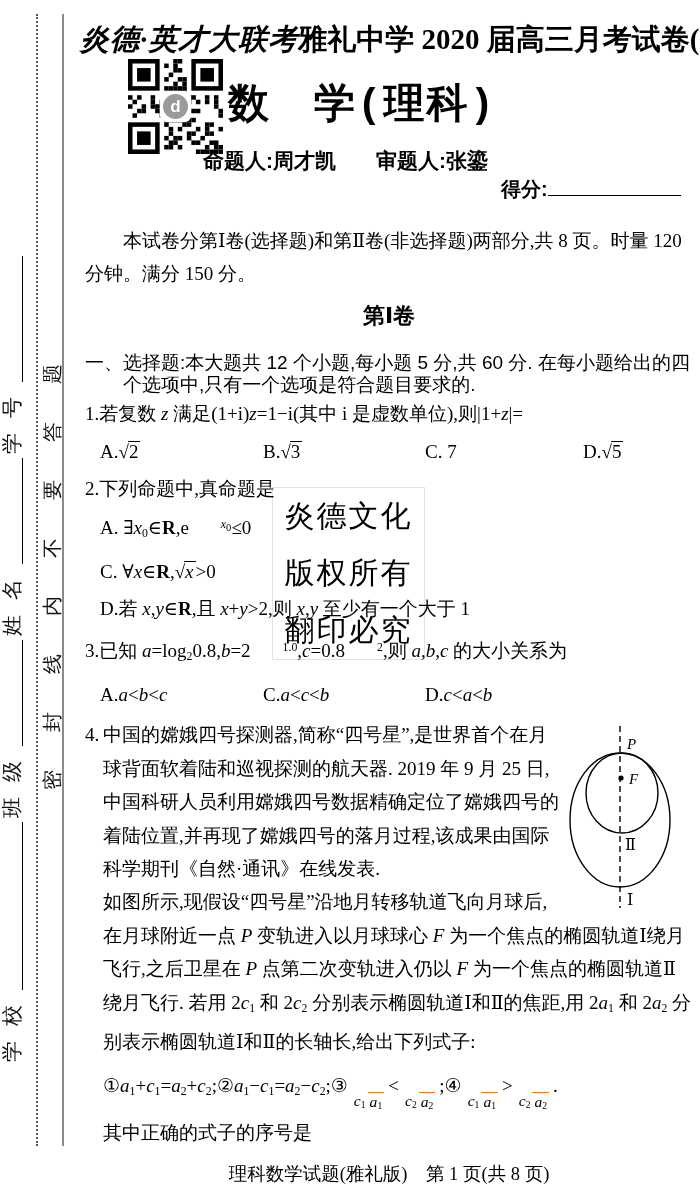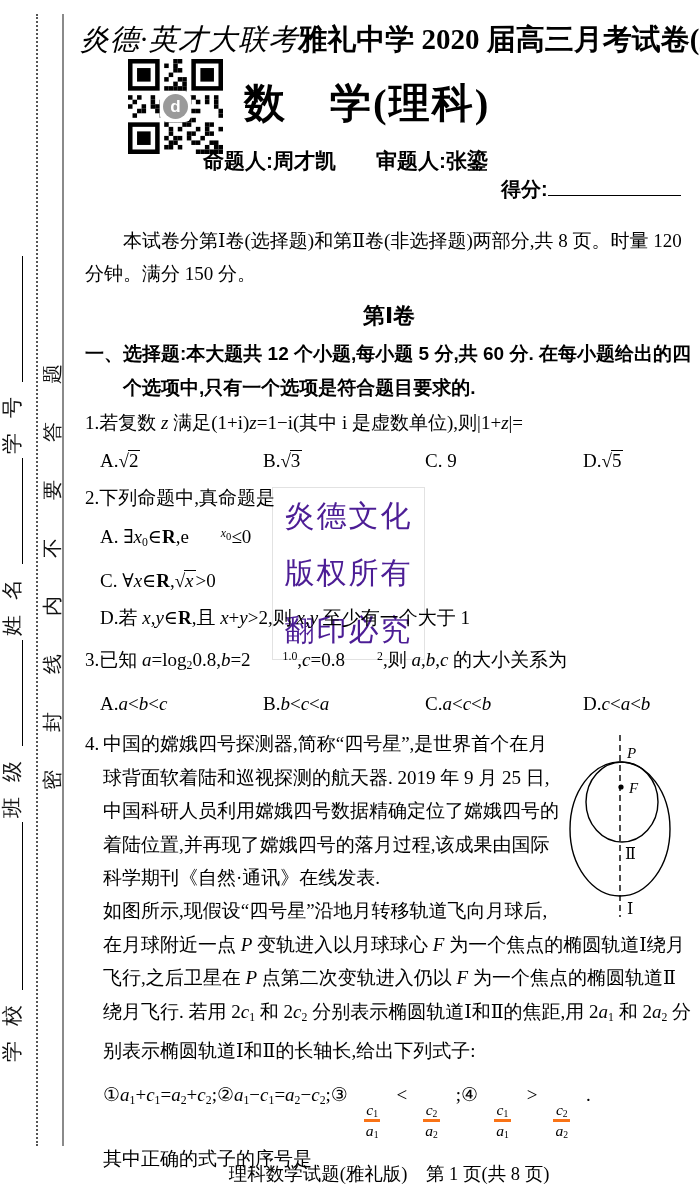--- a/index.html
+++ b/index.html
@@ -4,71 +4,71 @@
 <style>
   * { margin:0; padding:0; box-sizing:border-box; }
   html,body { width:700px; height:1203px; background:#fff; overflow:hidden; position:relative;
     font-family:"Liberation Serif","DejaVu Serif",serif; color:#000; }
   .abs { position:absolute; }
   i { font-style:italic; font-family:"Liberation Serif","DejaVu Serif",serif; }
   sub { font-size:0.62em; vertical-align:-0.25em; }
   sup { font-size:0.62em; vertical-align:0.55em;margin-left:32px; }
   sup sub { font-size:0.9em; }
   .ov { display:inline-block; border-top:1px solid #000; line-height:1.02; margin-left:-1px; padding:0 2px 0 1px; }
-  .frac { display:inline-flex; flex-direction:column; vertical-align:-0.85em; text-align:center; font-size:0.82em; line-height:1.18; margin:0 16px; }
-  .frac .fd { border-top:3px solid #f97316; padding:0 2px; }
+  .frac { display:inline-flex; flex-direction:row; vertical-align:-0.85em; text-align:center; font-size:0.82em; line-height:1.18; margin:0 4px; }
+  .frac .fd { border-top:1px solid #f97316; padding:0 2px; }
   .frac .fn { padding:0 2px; }
 
   
   #dotted-line { left:36px; top:14px; height:1132px; width:0; border-left:2px dotted #555; }
   #solid-line  { left:62px; top:14px; height:1132px; width:2px; background:#8a8a8a; }
   #seal-strip { left:39px; top:790px; width:430px; height:24px;
     transform:rotate(-90deg); transform-origin:0 0;
     font-size:20px; letter-spacing:38px; white-space:nowrap; color:#111; }
   #fields-strip { left:2px; top:1062px; width:1012px; height:24px;
     transform:rotate(-90deg); transform-origin:0 0;
     display:flex; align-items:flex-end; white-space:nowrap; }
   .fld-label { font-size:21px; letter-spacing:15px; color:#111; }
   .fld-blank { display:inline-block; border-bottom:1.5px solid #000; height:16px; margin:0 4px 3px 0; }
 
   
   #exam-series { left:80px; top:20px; width:614px; text-align:center; white-space:nowrap;
     font-size:29px; font-weight:bold; }
-  #exam-series .scr { font-style:italic; font-weight:400; letter-spacing:1px; }
+  #exam-series .scr { font-style:italic; font-weight:700; letter-spacing:1px; }
   #paper-title { left:228px; top:76px; font-size:41px; font-weight:bold;
-    font-family:Liberation Serif, serif; letter-spacing:2px;margin-left:16px; }
+    font-family:Liberation Mono, monospace; letter-spacing:2px; }
   #byline { left:203px; top:147px; font-size:21px; font-weight:bold;
     font-family:"Liberation Sans","DejaVu Sans",sans-serif; }
   #byline span.gap { display:inline-block; width:40px; }
   #score-row { left:489px; top:176px; font-size:20px;margin-left:12px; }
   #score-row .lbl { font-weight:bold; font-family:"Liberation Sans","DejaVu Sans",sans-serif; }
   #score-blank { display:inline-block; width:133px; border-bottom:1.5px solid #000; height:18px; }
 
   
   #qr-box { left:128px; top:59px; width:95px; height:95px; }
   #qr-logo { position:absolute; left:32px; top:32px; width:31px; height:31px; background:#fff; border-radius:6px;
     display:flex; align-items:center; justify-content:center; }
   #qr-logo .circ { width:25px; height:25px; border-radius:50%; background:#9a9a9a; color:#fff;
     font-family:"Liberation Sans","DejaVu Sans",sans-serif; font-weight:bold; font-size:17px;
     display:flex; align-items:center; justify-content:center; }
 
   
   #watermark { left:272px; top:487px; width:153px; height:173px; border:1px solid #e2e2e2;
     background:rgba(255,255,255,.5); z-index:0;
     display:flex; flex-direction:column; justify-content:space-around; align-items:center;
     font-family:"Liberation Sans","DejaVu Sans",sans-serif;
-    font-size:30px; color:#4c1d95; letter-spacing:2px; }
+    font-size:30px; color:#000000; letter-spacing:2px; }
 
   
   #content { left:85px; top:224px; width:608px; font-size:19px; line-height:33px; z-index:1; }
   .intro { text-indent:2em; }
-  .part-title { text-align:center; font-weight:bold; font-size:22px; margin:9px 0 5px;
+  .part-title { text-align:center; font-weight:bold; font-size:22px; margin:9px 0 20px;
     font-family:"Liberation Sans","DejaVu Sans",sans-serif; }
-  .sec-head { font-family:"Liberation Sans","DejaVu Sans",sans-serif; font-weight:bold;
-    padding-left:38px; text-indent:-38px; margin:5px 0 1px; line-height:34px; }
+  .sec-head { font-family:"Liberation Sans","DejaVu Sans",sans-serif; font-weight:normal;
+    padding-left:38px; text-indent:-38px; margin:5px 0 1px; line-height:22px; }
   .stem { line-height:34px; }
   .optrow { display:grid; grid-template-columns:163px 162px 158px auto; padding-left:15px; line-height:41px; }
   .optcol { padding-left:15px; line-height:37.5px; }
   #q4 { position:relative; padding-left:18px; margin-top:3px; line-height:33.4px; }
   #q4 .qnum { position:absolute; left:0; top:0; }
   #q4-fig { float:right; margin:2px 0 2px 6px; }
   .formula-line { margin:5px 0 1px; line-height:46px; }
 
   
   #footer { left:85px; top:1161px; width:608px; text-align:center; font-size:18.5px; }
@@ -231,33 +231,32 @@
   <p class="intro">本试卷分第Ⅰ卷(选择题)和第Ⅱ卷(非选择题)两部分,共 8 页。时量 120 分钟。满分 150 分。</p>
 
   <div class="part-title">第Ⅰ卷</div>
 
   <div class="sec-head">一、选择题:本大题共 12 个小题,每小题 5 分,共 60 分. 在每小题给出的四个选项中,只有一个选项是符合题目要求的.</div>
 
   <div class="stem">1.若复数 <i>z</i> 满足(1+i)<i>z</i>=1−i(其中 i 是虚数单位),则|1+<i>z</i>|=</div>
   <div class="optrow">
     <span>A.√<span class="ov">2</span></span>
     <span>B.√<span class="ov">3</span></span>
-    <span>C. 9</span>
+    <span>C. 7</span>
     <span>D.√<span class="ov">5</span></span>
   </div>
 
   <div class="stem">2.下列命题中,真命题是</div>
   <div class="optcol">A. ∃<i>x</i><sub>0</sub>∈<b>R</b>,e<sup><i>x</i><sub>0</sub></sup>≤0</div>
   <div class="optcol">C. ∀<i>x</i>∈<b>R</b>,√<span class="ov"><i>x</i></span>&gt;0</div>
   <div class="optcol">D.若 <i>x</i>,<i>y</i>∈<b>R</b>,且 <i>x</i>+<i>y</i>&gt;2,则 <i>x</i>,<i>y</i> 至少有一个大于 1</div>
 
   <div class="stem" style="margin-top:3px">3.已知 <i>a</i>=log<sub>2</sub>0.8,<i>b</i>=2<sup>1.0</sup>,<i>c</i>=0.8<sup>2</sup>,则 <i>a</i>,<i>b</i>,<i>c</i> 的大小关系为</div>
   <div class="optrow">
     <span>A.<i>a</i>&lt;<i>b</i>&lt;<i>c</i></span>
-    <span>B.<i>b</i>&lt;<i>c</i>&lt;<i>a</i></span>
     <span>C.<i>a</i>&lt;<i>c</i>&lt;<i>b</i></span>
     <span>D.<i>c</i>&lt;<i>a</i>&lt;<i>b</i></span>
   </div>
 
   <div id="q4">
     <span class="qnum">4.</span>
     <svg id="q4-fig" width="125" height="192" viewBox="0 0 125 192">
       <line x1="52" y1="6" x2="52" y2="188" stroke="#000" stroke-width="1.4" stroke-dasharray="6,4"></line>
       <ellipse cx="52" cy="100" rx="50" ry="67" fill="none" stroke="#000" stroke-width="1.4"></ellipse>
       <ellipse cx="54" cy="73" rx="36" ry="40" fill="none" stroke="#000" stroke-width="1.4"></ellipse>

